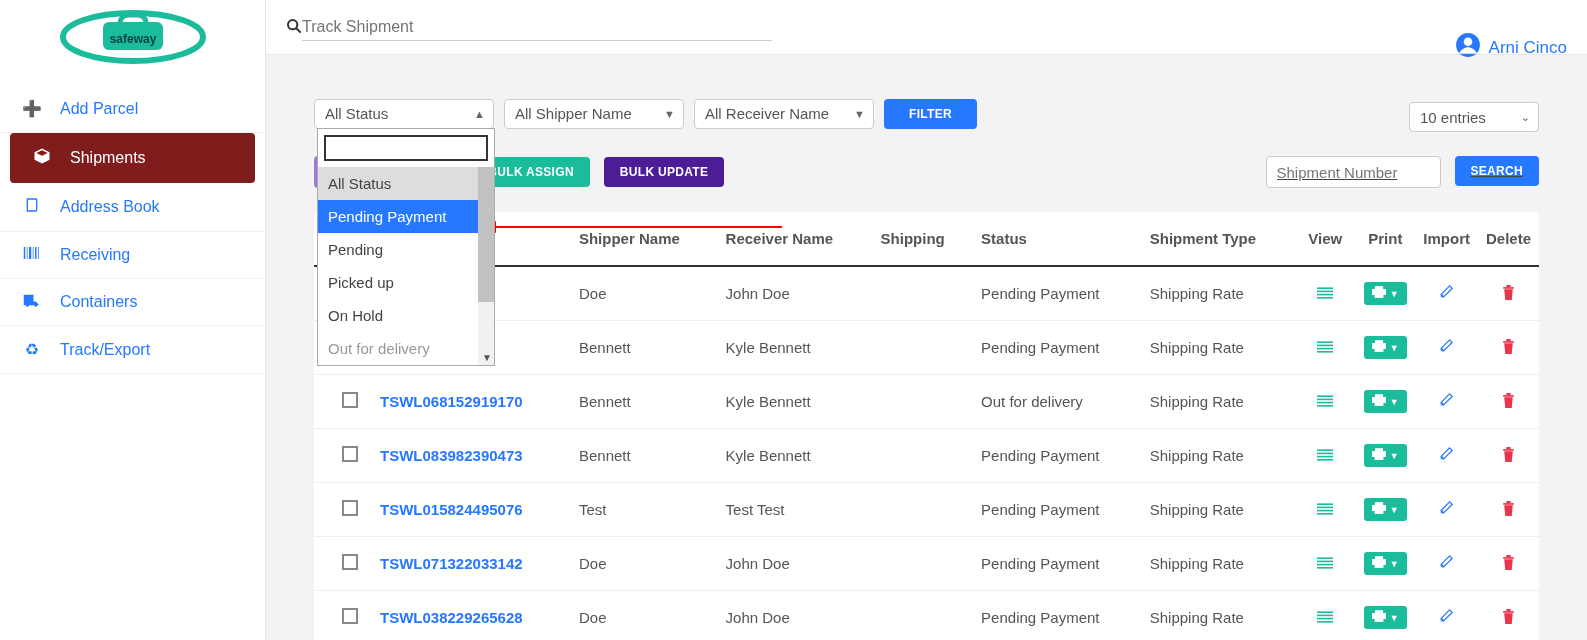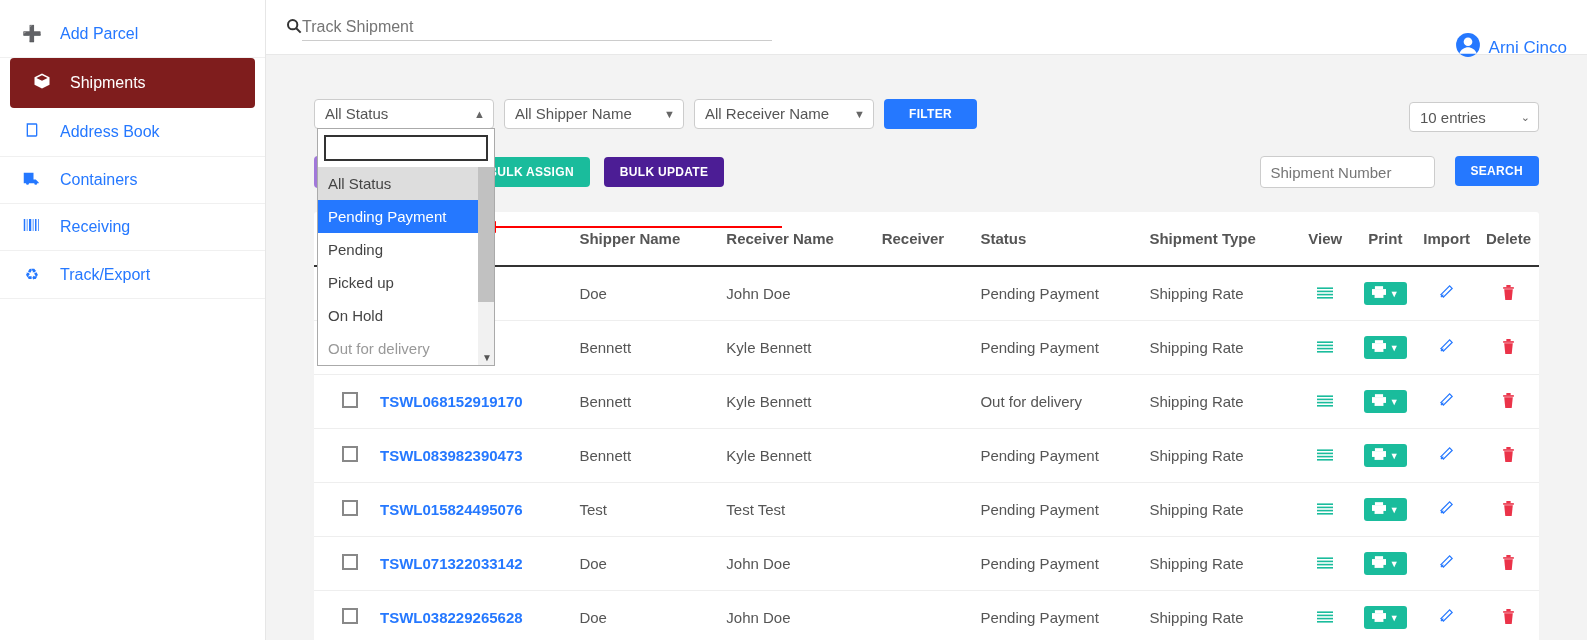--- a/index.html
+++ b/index.html
@@ -25,21 +25,21 @@
 .btn { border:none; border-radius:4px; height:30px; padding:0 16px; font-size:12px; font-weight:700; color:#fff; cursor:pointer; letter-spacing:.3px; }
 .btn-filter { background:#2578ff; padding:0 25px; }
 .entries { margin-left:auto; }
 .entries .select { min-width:130px;margin-top:7px; }
 
 .action-row { display:flex; gap:14px; align-items:center; margin-top:24px; }
 .btn-red { background:#eb3349; }
 .btn-teal { background:#1abc9c; }
 .btn-purple { background:#4c1d95; }
 .purple-stub { width:16px; height:32px; background:#a178d9; border-radius:4px 0 0 4px; }
-.search-box { margin-left:auto; display:flex; gap:20px; }
+.search-box { margin-left:auto; display:flex; gap:14px;text-decoration:underline; }
 .search-box input { border:1px solid #ccc; border-radius:4px; height:32px; width:175px; padding:0 10px; font-size:15px; }
 .btn-search { background:#2578ff; }
 
 .table-wrap { background:#fff; margin-top:24px; border-radius:3px; }
 table { width:100%; border-collapse:collapse; }
 th { text-align:left; font-weight:600; font-size:15px; color:#555; padding:18px 8px; border-bottom:2px solid #333; }
 th:first-child, td:first-child { padding-left:28px; width:58px; }
 td { padding:15px 8px; border-bottom:1px solid #eee; font-size:15px; color:#555; }
 td.link { color:#2578ff; font-weight:700; }
 .chk { width:16px; height:16px; border:2px solid #888; display:inline-block; }
@@ -62,61 +62,69 @@
 .dd-scroll { position:absolute; right:0; top:0; bottom:0; width:16px; background:#f1f1f1; }
 .dd-thumb { position:absolute; right:0; top:0; width:16px; height:135px; background:#c1c1c1; }
 .dd-arrow { position:absolute; right:2px; bottom:2px; font-size:10px; color:#555; }
 
 .call-arrow { position:absolute; left:482px; top:220px; width:300px; height:14px; pointer-events:none; }
 </style>
 </head>
 <body>
 
 <div class="sidebar">
+  <div class="logo">
+    <svg viewBox="0 0 170 55">
+      <ellipse cx="85" cy="27" rx="70" ry="24" fill="none" stroke="#1abc9c" stroke-width="6"></ellipse>
+      <rect x="55" y="12" width="60" height="28" rx="6" fill="#1abc9c"></rect>
+      <rect x="72" y="5" width="26" height="16" rx="8" fill="none" stroke="#1abc9c" stroke-width="5"></rect>
+      <text x="85" y="33" text-anchor="middle" font-size="12" fill="#044" font-weight="700">safeway</text>
+    </svg>
+  </div>
   <div class="nav">
     <div class="nav-item">
       <span class="icon">➕</span>
       <span>Add Parcel</span>
     </div>
     <div class="nav-item active">
       <span class="icon">
         <svg width="18" height="18" viewBox="0 0 24 24" fill="currentColor">
             <path d="M12 2l10 5v10l-10 5L2 17V7l10-5zm0 2.2L4.5 8 12 11.8 19.5 8 12 4.2z"></path>
           </svg>
       </span>
       <span>Shipments</span>
     </div>
     <div class="nav-item">
       <span class="icon">
         <svg width="16" height="16" viewBox="0 0 24 24" fill="currentColor">
             <path d="M4 2h14a2 2 0 012 2v16a2 2 0 01-2 2H4V2zm2 2v16h12V4H6z"></path>
           </svg>
       </span>
       <span>Address Book</span>
-    </div>
-    <div class="nav-item">
-      <span class="icon">
-        <svg width="18" height="14" viewBox="0 0 24 18" fill="currentColor">
-            <path d="M1 2h13v9h3l4 4v1h-2a2 2 0 11-4 0H8a2 2 0 11-4 0H1V2z"></path>
-          </svg>
-      </span>
-      <span>Containers</span>
     </div>
     <div class="nav-item">
       <span class="icon">
         <svg width="18" height="14" viewBox="0 0 24 16" fill="currentColor">
             <rect x="1" width="2" height="16"></rect>
             <rect x="5" width="1" height="16"></rect>
             <rect x="8" width="3" height="16"></rect>
             <rect x="13" width="1" height="16"></rect>
             <rect x="16" width="2" height="16"></rect>
             <rect x="20" width="1" height="16"></rect>
           </svg>
       </span>
       <span>Receiving</span>
+    </div>
+    <div class="nav-item">
+      <span class="icon">
+        <svg width="18" height="14" viewBox="0 0 24 18" fill="currentColor">
+            <path d="M1 2h13v9h3l4 4v1h-2a2 2 0 11-4 0H8a2 2 0 11-4 0H1V2z"></path>
+          </svg>
+      </span>
+      <span>Containers</span>
     </div>
     <div class="nav-item">
       <span class="icon">♻</span>
       <span>Track/Export</span>
     </div>
   </div>
 </div>
 
 <div class="header">
   <div class="search-wrap">
@@ -182,21 +190,21 @@
   </div>
 
   <div class="table-wrap">
     <table>
       <thead>
         <tr>
           <th></th>
           <th>Number</th>
           <th>Shipper Name</th>
           <th>Receiver Name</th>
-          <th>Receiver</th>
+          <th>Shipping</th>
           <th>Status</th>
           <th>Shipment Type</th>
           <th class="col-view">View</th>
           <th class="col-print">Print</th>
           <th class="col-update">Import</th>
           <th class="col-delete">Delete</th>
         </tr>
       </thead>
       <tbody id="tbody">
           <tr>

